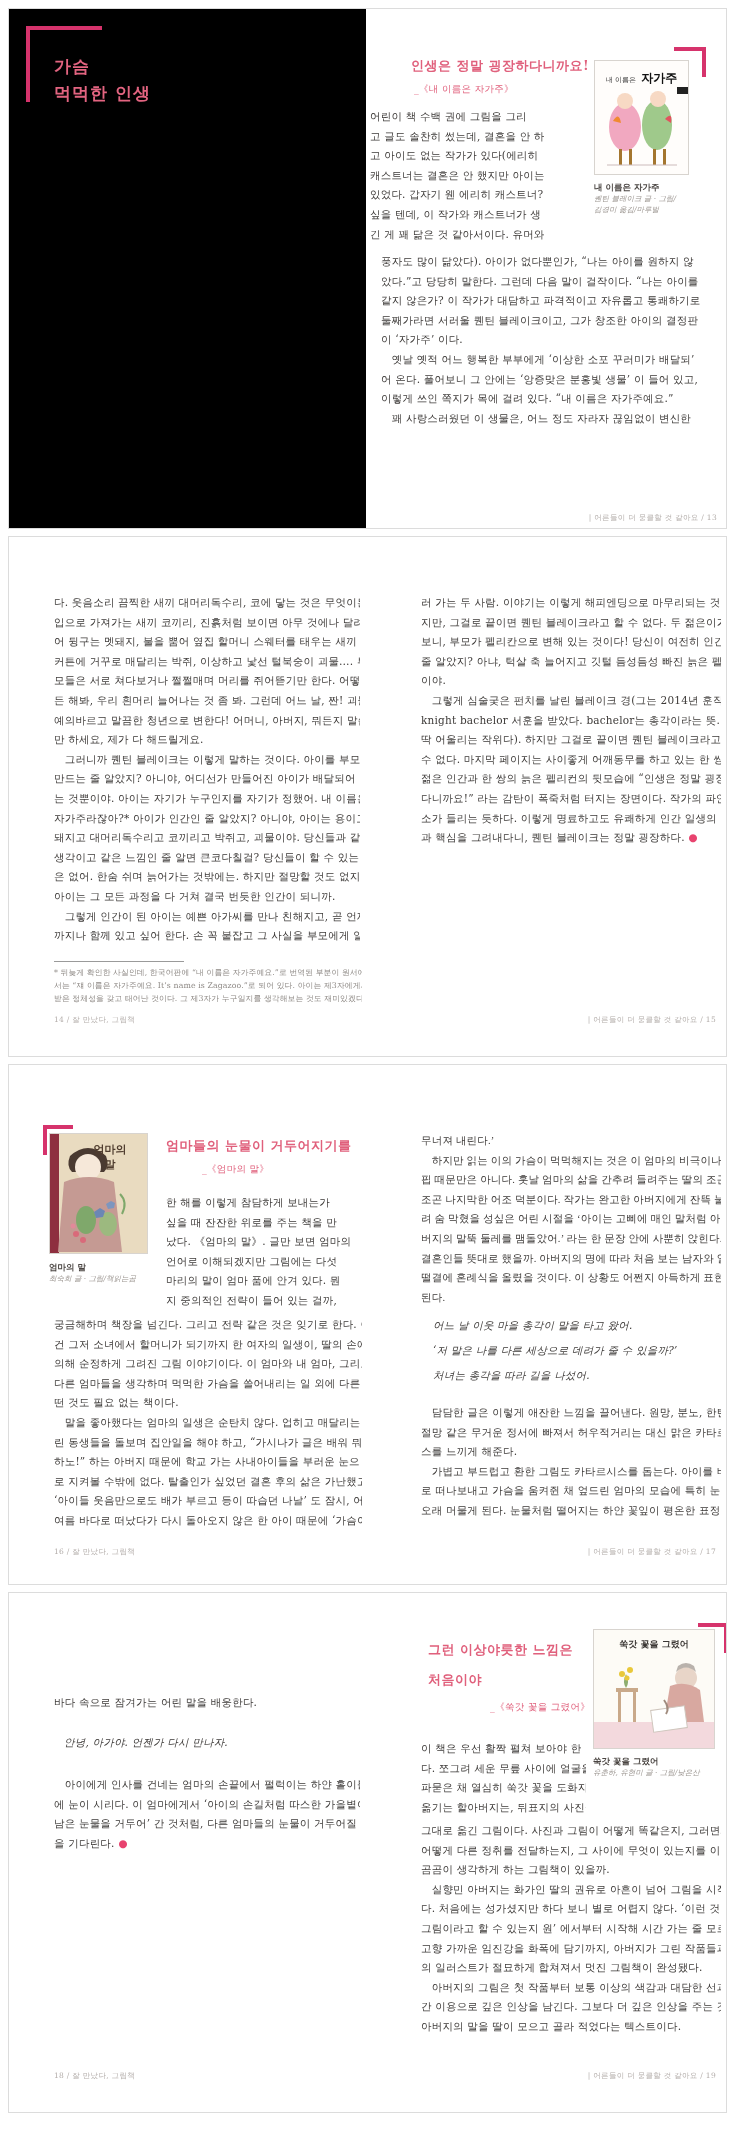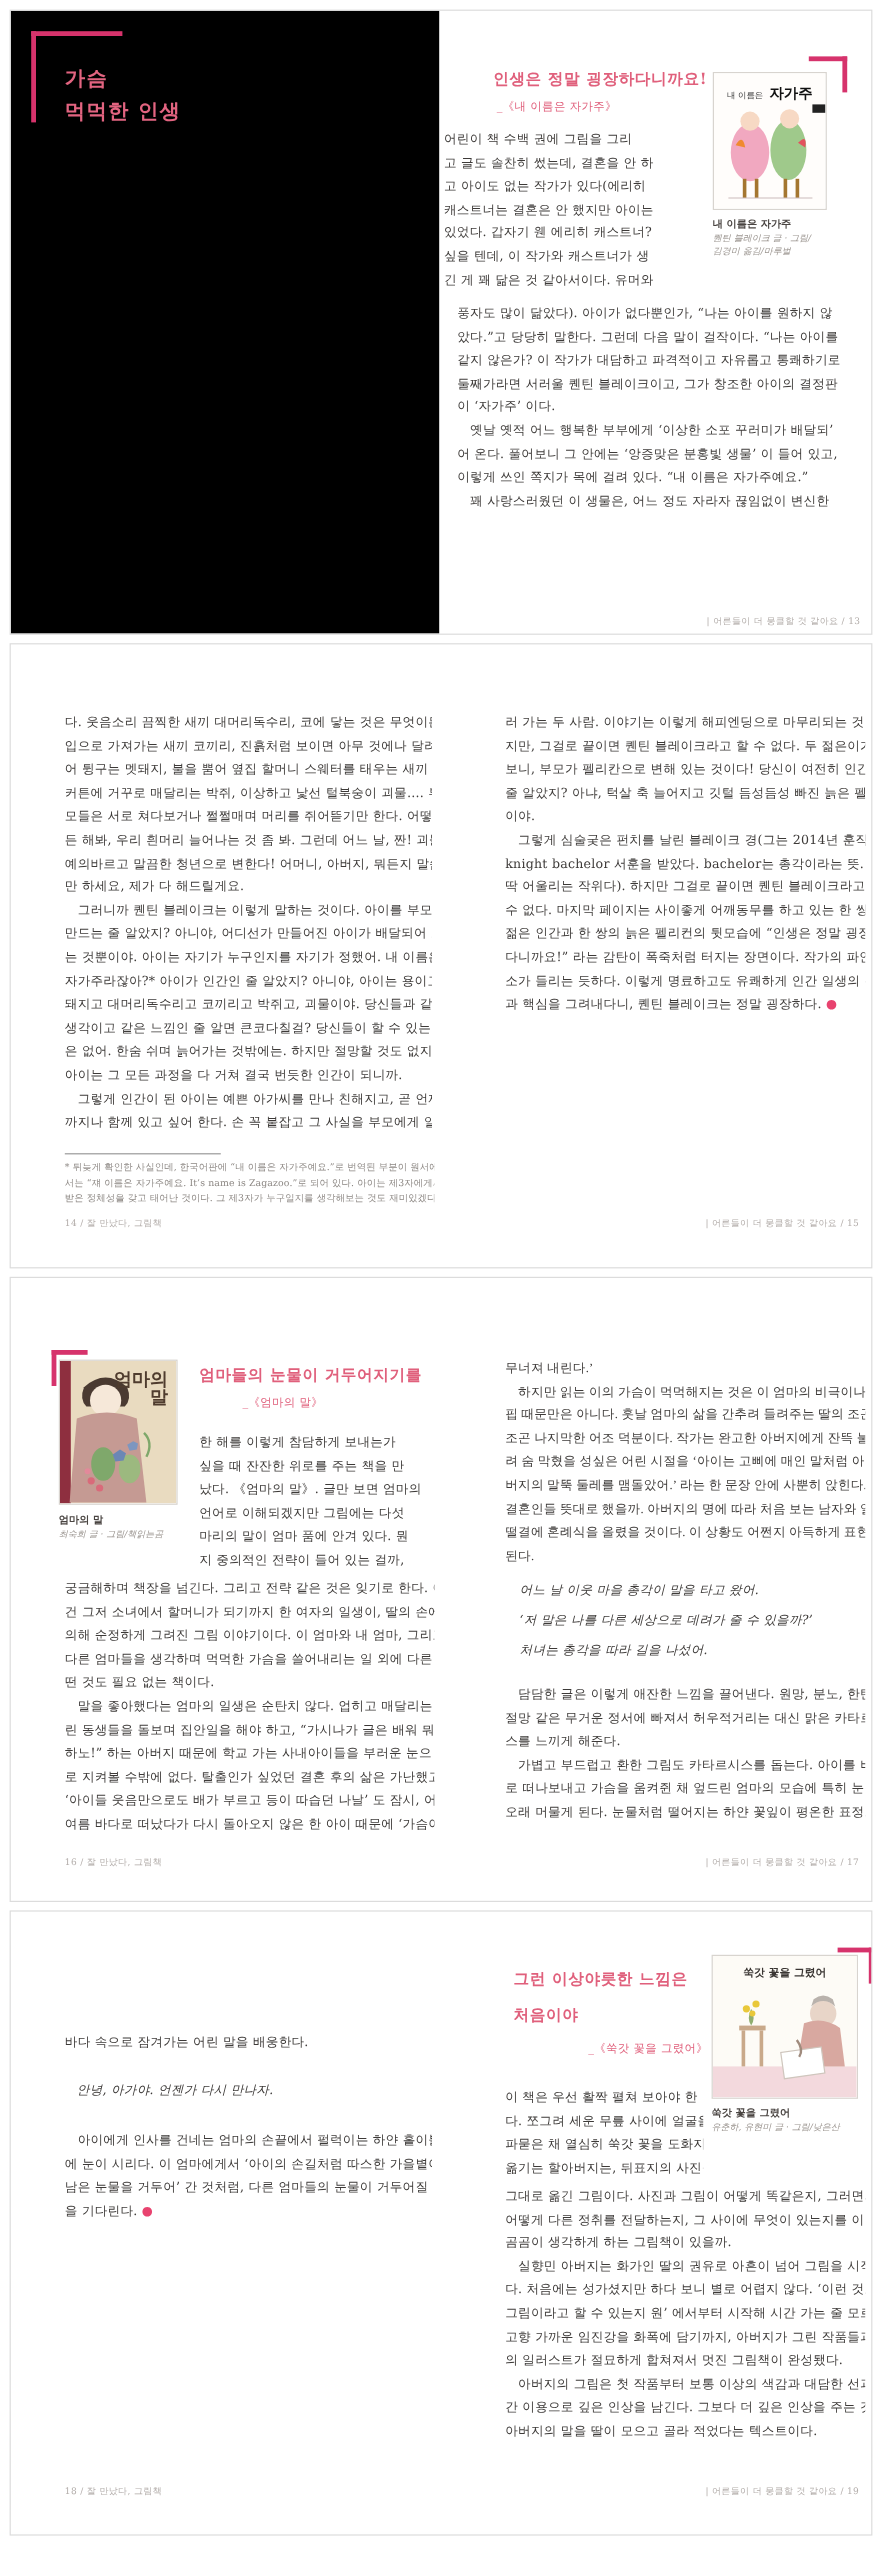--- a/index.html
+++ b/index.html
@@ -158,21 +158,21 @@
         <path d="M14 48 q25 -10 50 0 l8 70 h-64 z" fill="#c59a93"></path>
         <ellipse cx="36" cy="86" rx="10" ry="14" fill="#7fa86b"></ellipse>
         <ellipse cx="58" cy="90" rx="9" ry="12" fill="#9cb97f"></ellipse>
         <circle cx="26" cy="100" r="3" fill="#d96a7a"></circle>
         <circle cx="33" cy="106" r="3" fill="#d96a7a"></circle>
         <circle cx="23" cy="92" r="2.5" fill="#e2899a"></circle>
         <path d="M44 78 l6 -4 5 3 -2 6 -7 1 z" fill="#6b87b5"></path>
         <path d="M56 70 l5 -3 4 2 -1 5 -6 1 z" fill="#7d96bf"></path>
         <path d="M70 60 q8 8 2 20" stroke="#7fa86b" stroke-width="2" fill="none"></path>
       </svg>
-      <div class="cover-overlay" style="top:8px;left:30px;width:60px;text-align:right;font-size:15px;font-weight:bold;color:#4f3c2e;line-height:15px;">
+      <div class="cover-overlay" style="top:8px;left:30px;width:60px;text-align:center;font-size:11px;font-weight:bold;color:#4f3c2e;line-height:15px;">
           <div class="ln">엄마의</div>
           <div class="ln">말</div>
         </div>
     </div>
     <div class="abs" style="left:40px;top:196px;width:130px;">
       <div class="caption-title">엄마의 말</div>
       <div class="caption-credit">
           <div class="ln">최숙희 글 · 그림/책읽는곰</div>
         </div>
     </div>

